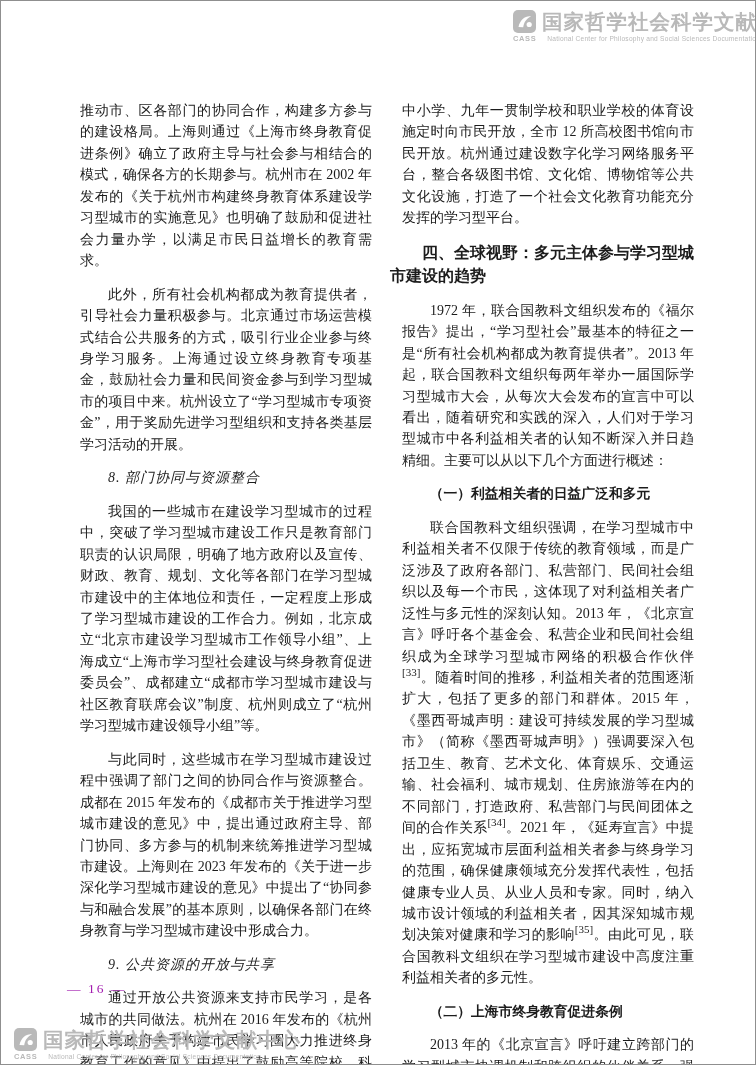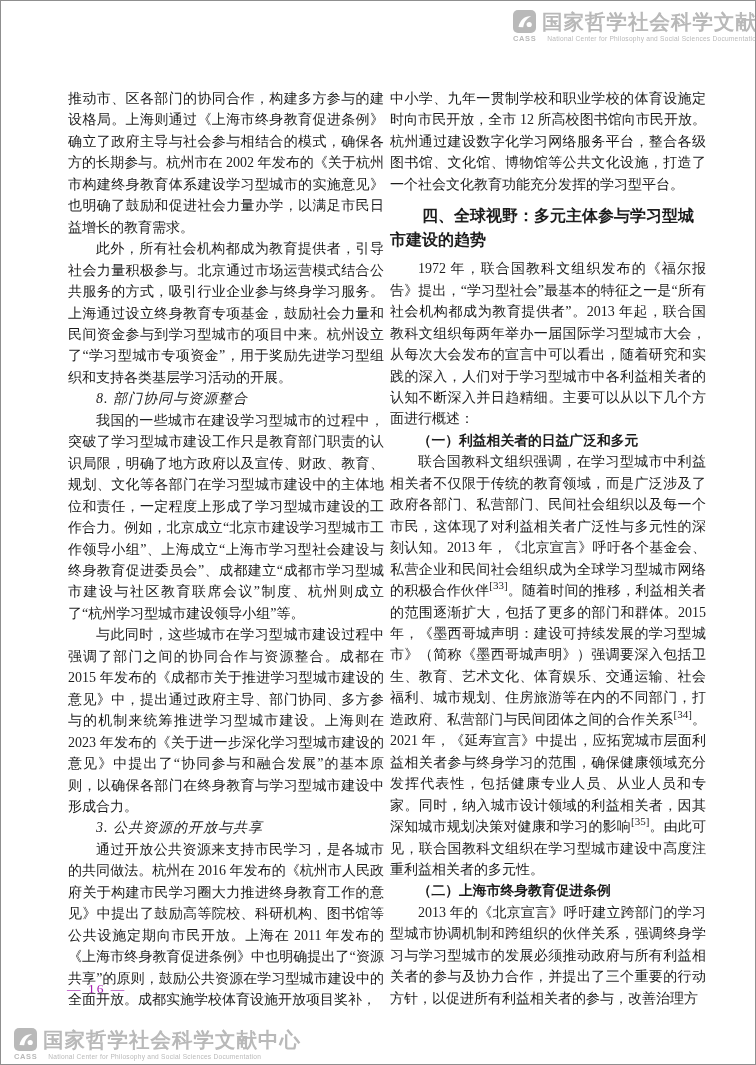--- a/index.html
+++ b/index.html
@@ -32,21 +32,21 @@
   .logo-en b{font-size:7.5px;letter-spacing:.6px;margin-right:11px;}
 
   
   .col{
     position:absolute;top:87px;width:316px;
     font-size:14px;line-height:21.45px;
     text-align:justify;text-justify:inter-ideograph;
   }
   .col-left{left:67px;}
   .col-right{left:389px;}
-  .col p{margin:0;}
+  .col p{margin:12px;}
   .blk-indent{text-indent:2em;}
   .style-kai{
     font-style:italic;
     font-weight:500;
     letter-spacing:1px;
   }
   .style-bold{
     font-family:Liberation Sans, sans-serif;
     font-weight:bold;font-size:13.8px;
   }
@@ -82,21 +82,21 @@
     </div>
     <div class="logo-en"><b>CASS</b><span>National Center for Philosophy and Social Sciences Documentation</span></div>
   </div>
 
   <div class="col col-left" id="col-left">
       <p class="style-body">推动市、区各部门的协同合作，构建多方参与的建设格局。上海则通过《上海市终身教育促进条例》确立了政府主导与社会参与相结合的模式，确保各方的长期参与。杭州市在 2002 年发布的《关于杭州市构建终身教育体系建设学习型城市的实施意见》也明确了鼓励和促进社会力量办学，以满足市民日益增长的教育需求。</p>
       <p class="style-body blk-indent">此外，所有社会机构都成为教育提供者，引导社会力量积极参与。北京通过市场运营模式结合公共服务的方式，吸引行业企业参与终身学习服务。上海通过设立终身教育专项基金，鼓励社会力量和民间资金参与到学习型城市的项目中来。杭州设立了“学习型城市专项资金”，用于奖励先进学习型组织和支持各类基层学习活动的开展。</p>
       <p class="style-kai blk-indent">8. 部门协同与资源整合</p>
       <p class="style-body blk-indent">我国的一些城市在建设学习型城市的过程中，突破了学习型城市建设工作只是教育部门职责的认识局限，明确了地方政府以及宣传、财政、教育、规划、文化等各部门在学习型城市建设中的主体地位和责任，一定程度上形成了学习型城市建设的工作合力。例如，北京成立“北京市建设学习型城市工作领导小组”、上海成立“上海市学习型社会建设与终身教育促进委员会”、成都建立“成都市学习型城市建设与社区教育联席会议”制度、杭州则成立了“杭州学习型城市建设领导小组”等。</p>
       <p class="style-body blk-indent">与此同时，这些城市在学习型城市建设过程中强调了部门之间的协同合作与资源整合。成都在 2015 年发布的《成都市关于推进学习型城市建设的意见》中，提出通过政府主导、部门协同、多方参与的机制来统筹推进学习型城市建设。上海则在 2023 年发布的《关于进一步深化学习型城市建设的意见》中提出了“协同参与和融合发展”的基本原则，以确保各部门在终身教育与学习型城市建设中形成合力。</p>
-      <p class="style-kai blk-indent">3. 公共资源的开放与共享</p>
+      <p class="style-kai blk-indent">9. 公共资源的开放与共享</p>
       <p class="style-body blk-indent">通过开放公共资源来支持市民学习，是各城市的共同做法。杭州在 2016 年发布的《杭州市人民政府关于构建市民学习圈大力推进终身教育工作的意见》中提出了鼓励高等院校、科研机构、图书馆等公共设施定期向市民开放。上海在 2011 年发布的《上海市终身教育促进条例》中也明确提出了“资源共享”的原则，鼓励公共资源在学习型城市建设中的全面开放。成都实施学校体育设施开放项目奖补，</p>
     </div>
 
   <div class="col col-right" id="col-right">
       <p class="style-body">中小学、九年一贯制学校和职业学校的体育设施定时向市民开放，全市 12 所高校图书馆向市民开放。杭州通过建设数字化学习网络服务平台，整合各级图书馆、文化馆、博物馆等公共文化设施，打造了一个社会文化教育功能充分发挥的学习型平台。</p>
       <p class="style-heading blk-indent">四、全球视野：多元主体参与学习型城市建设的趋势</p>
       <p class="style-body blk-indent">1972 年，联合国教科文组织发布的《福尔报告》提出，“学习型社会”最基本的特征之一是“所有社会机构都成为教育提供者”。2013 年起，联合国教科文组织每两年举办一届国际学习型城市大会，从每次大会发布的宣言中可以看出，随着研究和实践的深入，人们对于学习型城市中各利益相关者的认知不断深入并日趋精细。主要可以从以下几个方面进行概述：</p>
       <p class="style-bold blk-indent">（一）利益相关者的日益广泛和多元</p>
       <p class="style-body blk-indent">联合国教科文组织强调，在学习型城市中利益相关者不仅限于传统的教育领域，而是广泛涉及了政府各部门、私营部门、民间社会组织以及每一个市民，这体现了对利益相关者广泛性与多元性的深刻认知。2013 年，《北京宣言》呼吁各个基金会、私营企业和民间社会组织成为全球学习型城市网络的积极合作伙伴<sup class="ref">[33]</sup>。随着时间的推移，利益相关者的范围逐渐扩大，包括了更多的部门和群体。2015 年，《墨西哥城声明：建设可持续发展的学习型城市》（简称《墨西哥城声明》）强调要深入包括卫生、教育、艺术文化、体育娱乐、交通运输、社会福利、城市规划、住房旅游等在内的不同部门，打造政府、私营部门与民间团体之间的合作关系<sup class="ref">[34]</sup>。2021 年，《延寿宣言》中提出，应拓宽城市层面利益相关者参与终身学习的范围，确保健康领域充分发挥代表性，包括健康专业人员、从业人员和专家。同时，纳入城市设计领域的利益相关者，因其深知城市规划决策对健康和学习的影响<sup class="ref">[35]</sup>。由此可见，联合国教科文组织在学习型城市建设中高度注重利益相关者的多元性。</p>
       <p class="style-bold blk-indent">（二）上海市终身教育促进条例</p>

